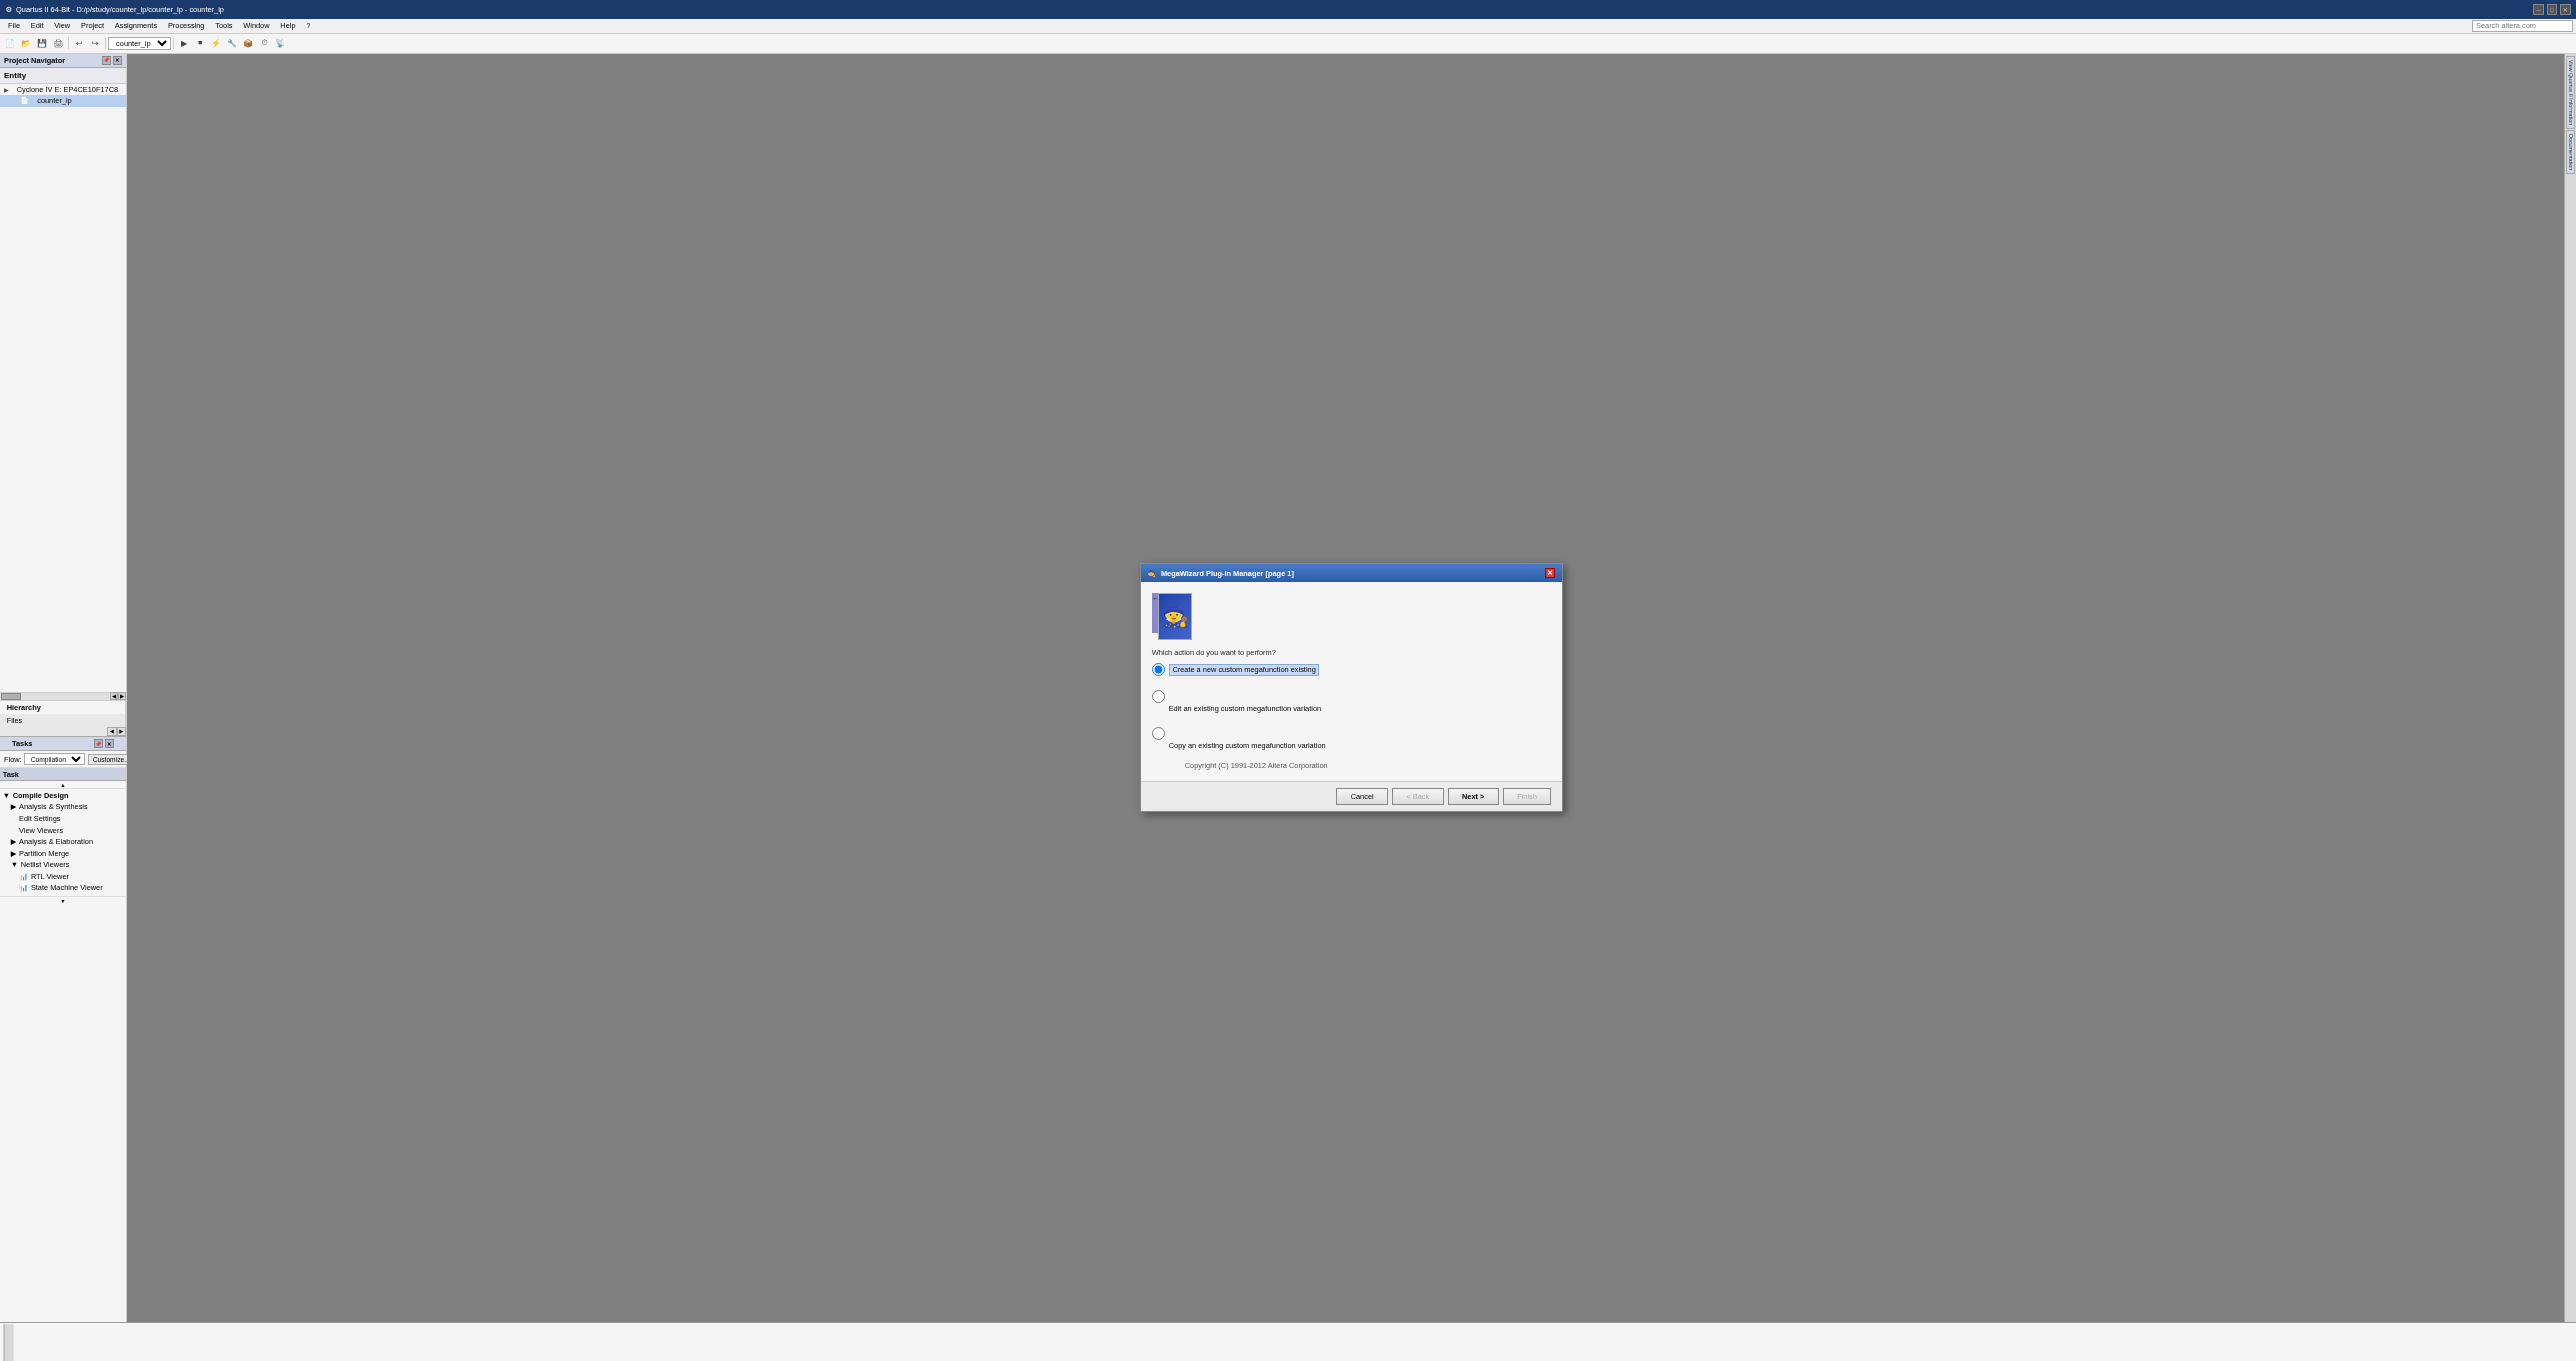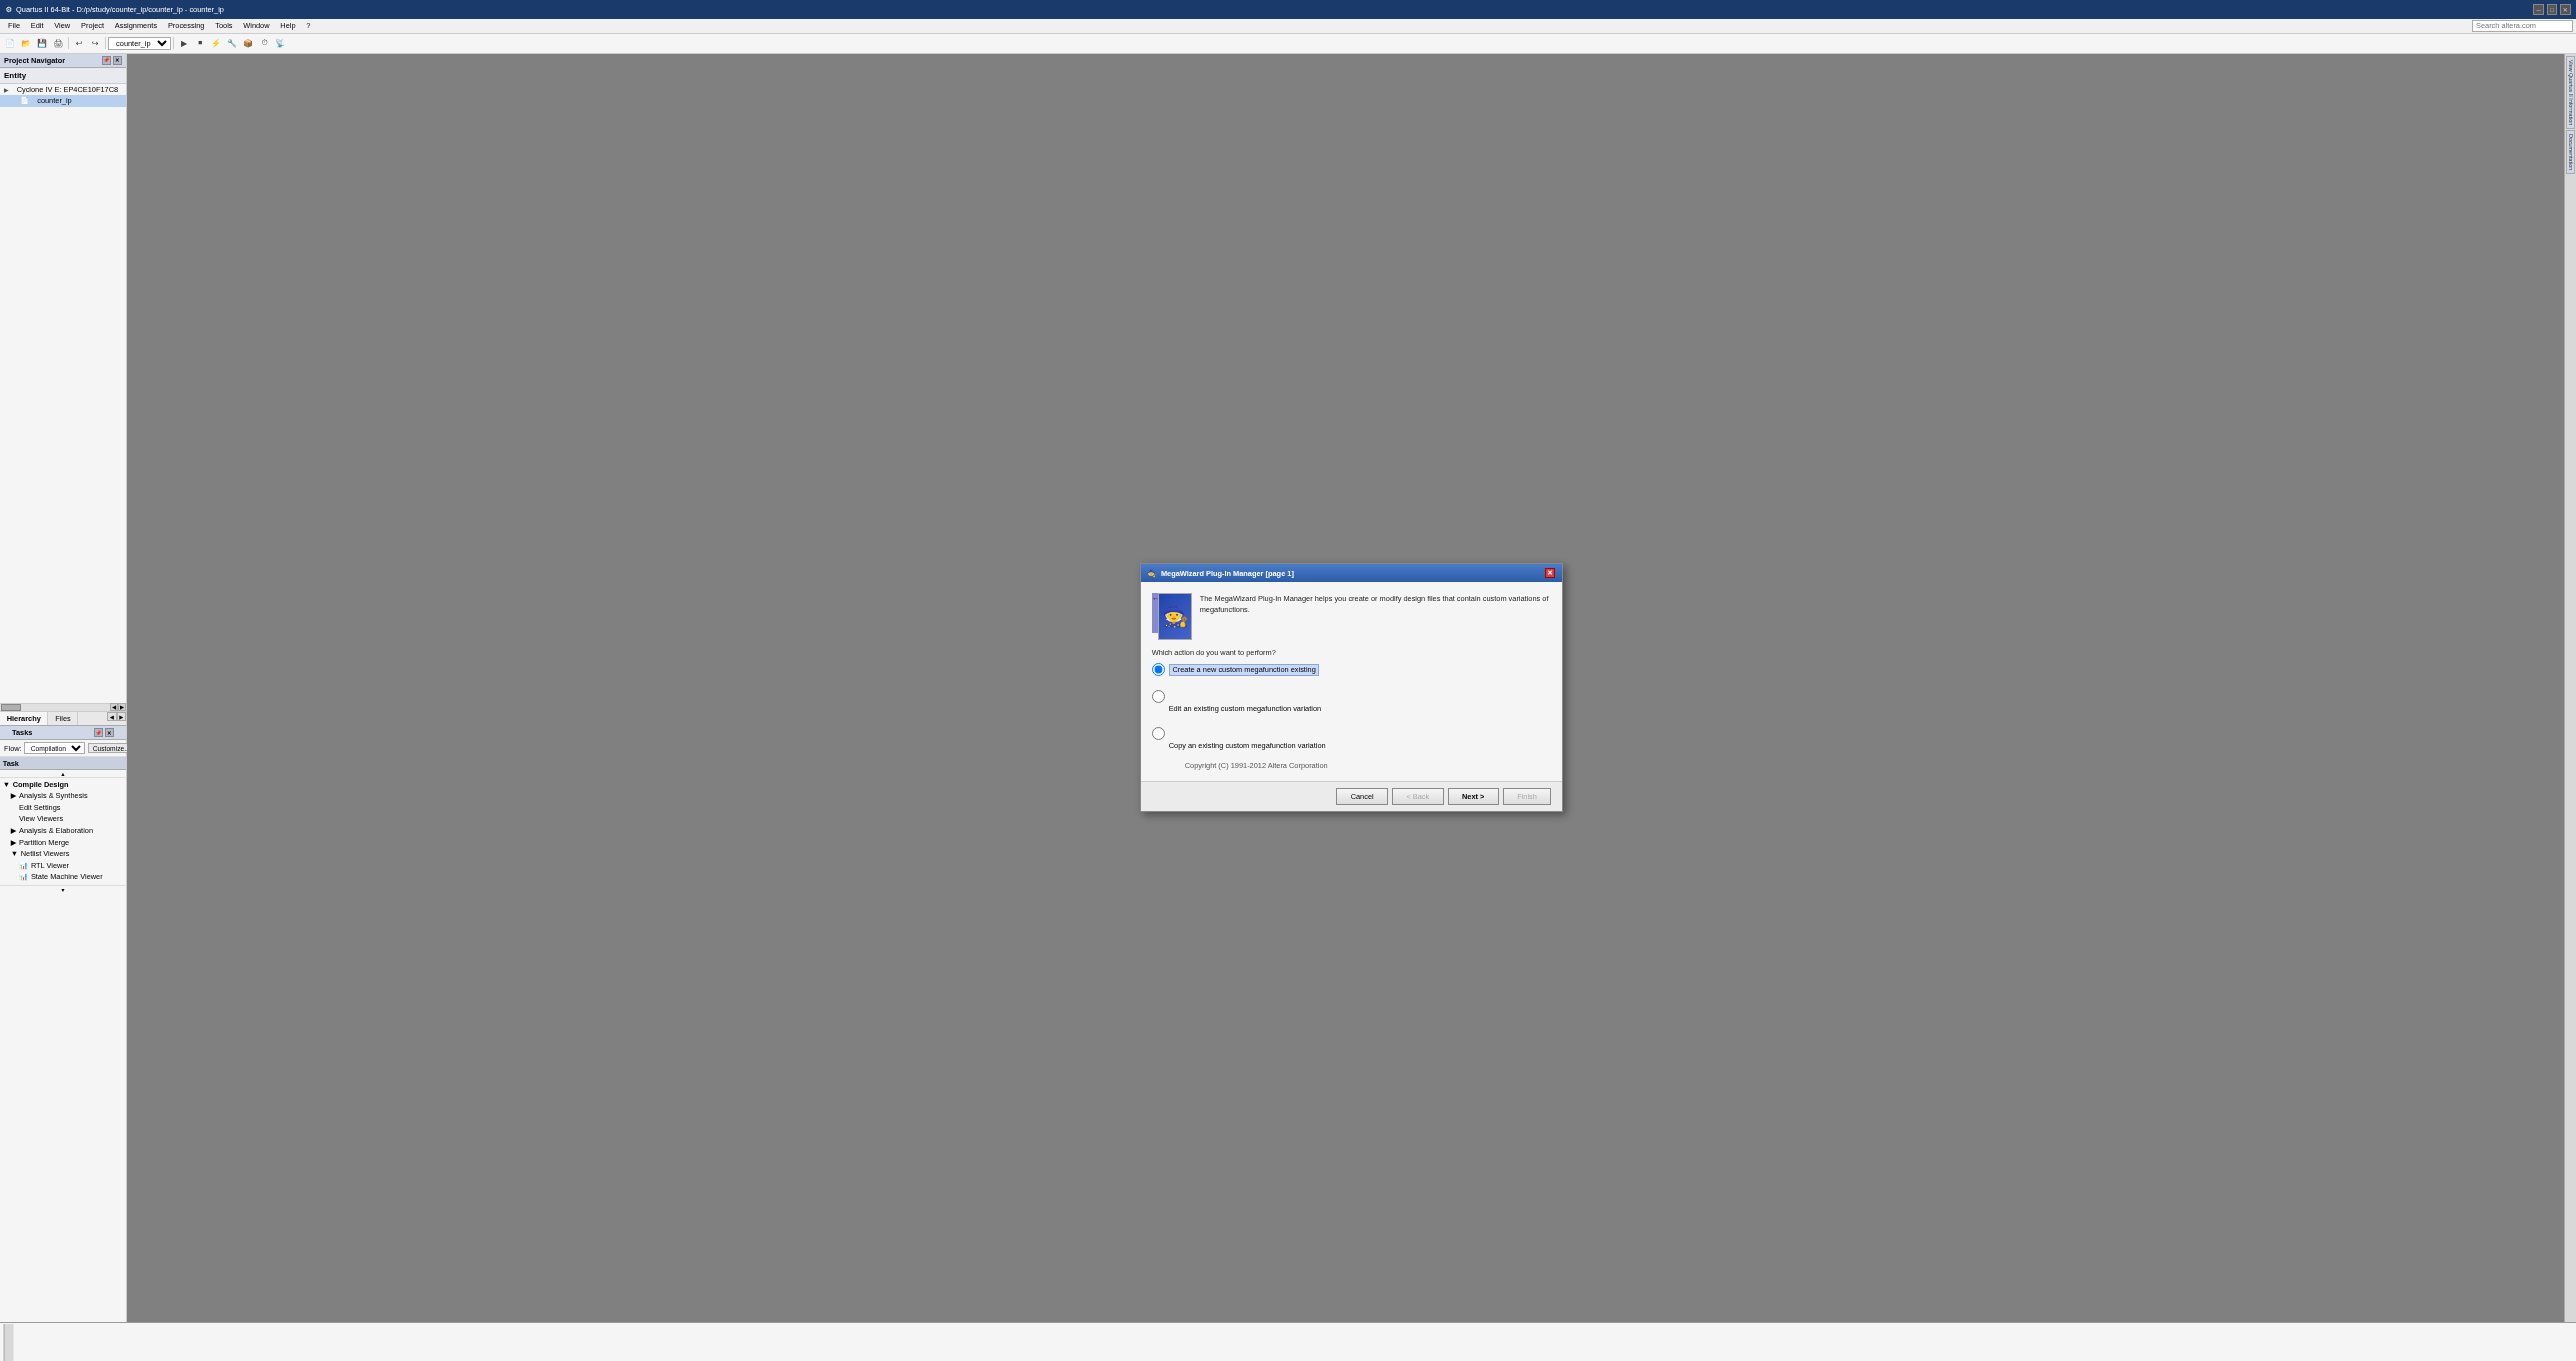--- a/index.html
+++ b/index.html
@@ -157,20 +157,21 @@
       align-items: center;
       gap: 8px;
     }
     .tree-item.selected { background: #b8d0f0; }
     .tree-arrow { font-size: 6px; color: #555; }
 
     .tab-bar {
       display: flex;
       border-top: 0.7px solid #ccc;
       background: #e8e8e8;
+      flex-direction: column;
     }
     .tab {
       padding: 2px 6.7px;
       cursor: pointer;
       border-right: 0.7px solid #ccc;
       font-size: 7.4px;
     }
     .tab.active {
       background: #f5f5f5;
       font-weight: bold;
@@ -585,21 +586,20 @@
 
         <div class="dialog-body">
           <div class="dialog-icon-area">
 
             <div style="position: relative; width: 40px; flex-shrink: 0;">
               <div style="position: absolute; left: 0; top: 0; width: 6.7px; height: 40px; background: #8888cc;">←</div>
               <div class="wizard-icon" style="margin-left: 6.7px; width: 34px;">
                 <span class="wizard-hat">🧙</span>
               </div>
             </div>
-            <div class="dialog-desc">The MegaWizard Plug-In Manager helps you create or modify design files that contain custom variations of megafunctions.</div>
           </div>
 
           <div class="dialog-question">Which action do you want to perform?</div>
 
           <div class="radio-option">
             <input type="radio" name="action" checked="" style="">
             <span class="radio-label-selected">Create a new custom megafunction existing</span>
           </div>
           <div class="radio-option">
             <input type="radio" name="action" style="">

